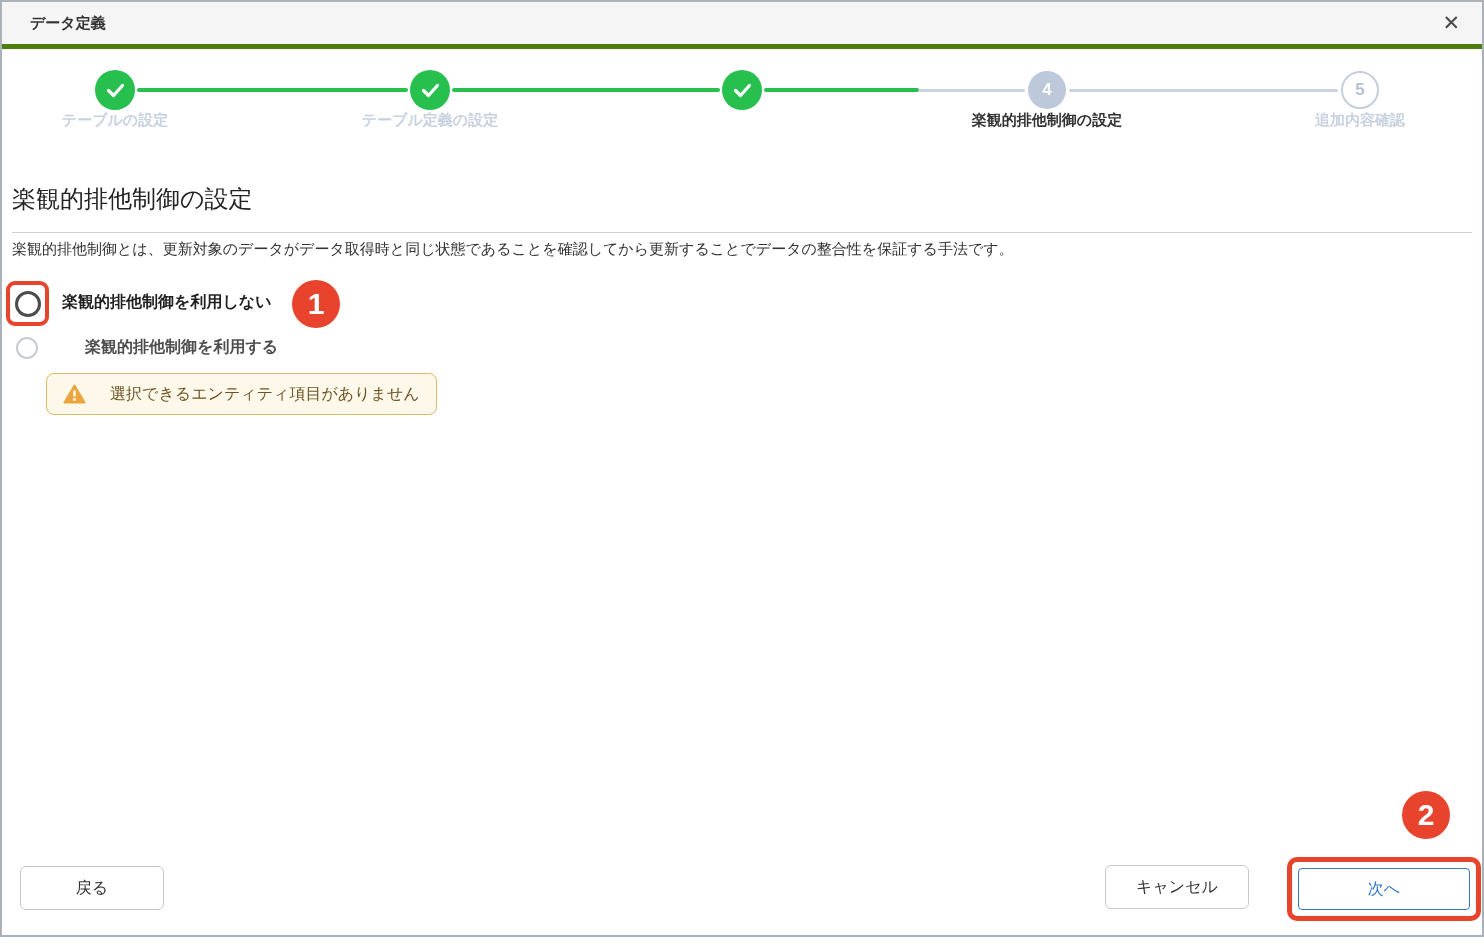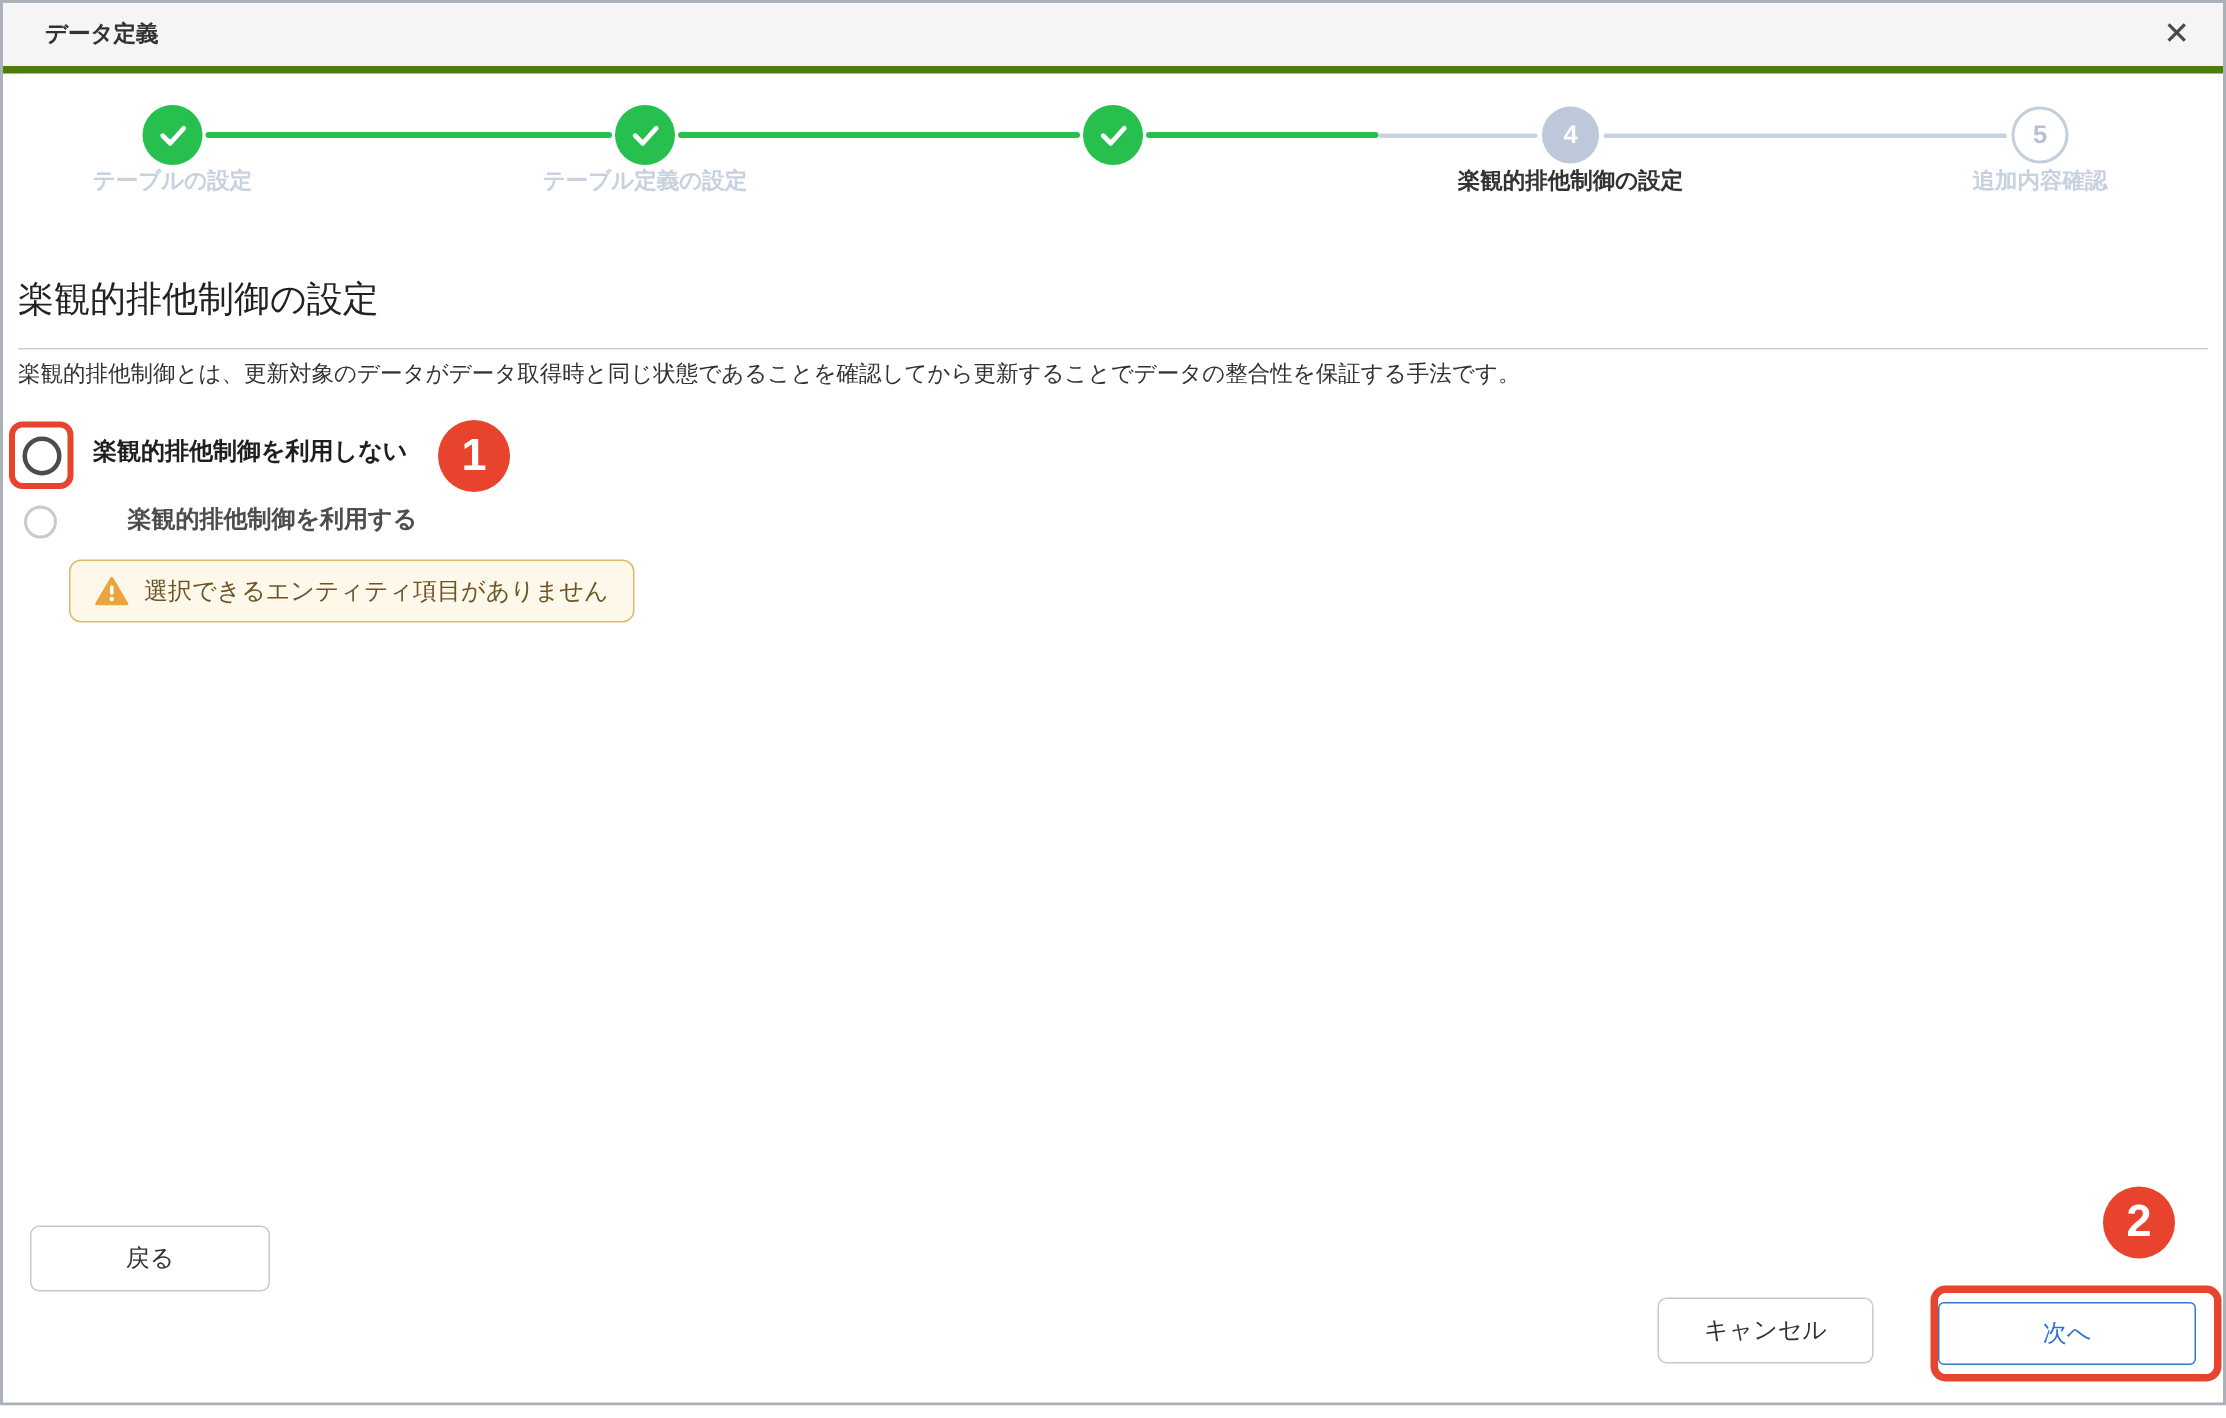--- a/index.html
+++ b/index.html
@@ -28,27 +28,27 @@
   .desc{position:absolute;left:10px;top:238px;font-size:15px;color:#333;}
   .annot-box{position:absolute;left:4px;top:279px;width:43px;height:45px;box-sizing:border-box;border:4px solid #e8432c;border-radius:9px;display:flex;align-items:center;justify-content:center;}
   .radio{border-radius:50%;background:#fff;box-sizing:content-box;}
   .radio.r1{width:20px;height:20px;border:3px solid #4c4c4c;}
   .radio.r2{position:absolute;left:14px;top:335px;width:18px;height:18px;border:2px solid #c6cbd2;}
   .rlabel1{position:absolute;left:49px;top:286px;font-size:16px;font-weight:bold;color:#1f1f1f;line-height:28px;margin-left:11px;}
   .rlabel2{position:absolute;left:48px;top:333px;font-size:16px;font-weight:bold;color:#4d4d4d;line-height:24px;margin-left:35px;}
   .badge{position:absolute;width:48px;height:48px;border-radius:50%;background:#e8432c;color:#fff;font-size:30px;font-weight:bold;display:flex;align-items:center;justify-content:center;}
   .badge.b1{left:290px;top:278px;}
   .badge.b2{left:1400px;top:789px;}
-  .warnbox{position:absolute;left:44px;top:371px;height:42px;box-sizing:border-box;display:inline-flex;align-items:center;gap:10px;padding:0 16px;background:#fdf8e9;border:1px solid #ddba66;border-radius:8px;}
+  .warnbox{position:absolute;left:44px;top:371px;height:42px;box-sizing:border-box;display:inline-flex;align-items:center;gap:24px;padding:0 16px;background:#fdf8e9;border:1px solid #ddba66;border-radius:8px;}
   .warnbox .wtext{font-size:16px;color:#6d5426;}
   
   .btn{position:absolute;box-sizing:border-box;background:#fff;border:1px solid #c9c9c9;border-radius:6px;font-size:16px;color:#333;display:flex;align-items:center;justify-content:center;cursor:pointer;font-family:inherit;}
-  .btn.back{left:18px;top:815px;width:160px;height:44px;}
+  .btn.back{left:18px;top:864px;width:144px;height:44px;}
   .btn.cancel{left:1103px;top:863px;width:144px;height:44px;}
-  .next-annot{position:absolute;left:1285px;top:855px;width:194px;height:64px;box-sizing:border-box;border:5px solid #e8432c;border-radius:10px;display:flex;align-items:center;justify-content:flex-start;}
+  .next-annot{position:absolute;left:1285px;top:855px;width:194px;height:64px;box-sizing:border-box;border:5px solid #e8432c;border-radius:10px;display:flex;align-items:center;justify-content:center;}
   .btn.next{position:static;width:172px;height:42px;border:1px solid #3277c8;border-radius:4px;color:#2e74c9;}
 </style>
 </head>
 <body>
 
 <div class="dialog">
 
   <div class="titlebar">
     <span class="title">データ定義</span>
     <span class="close">✕</span>

